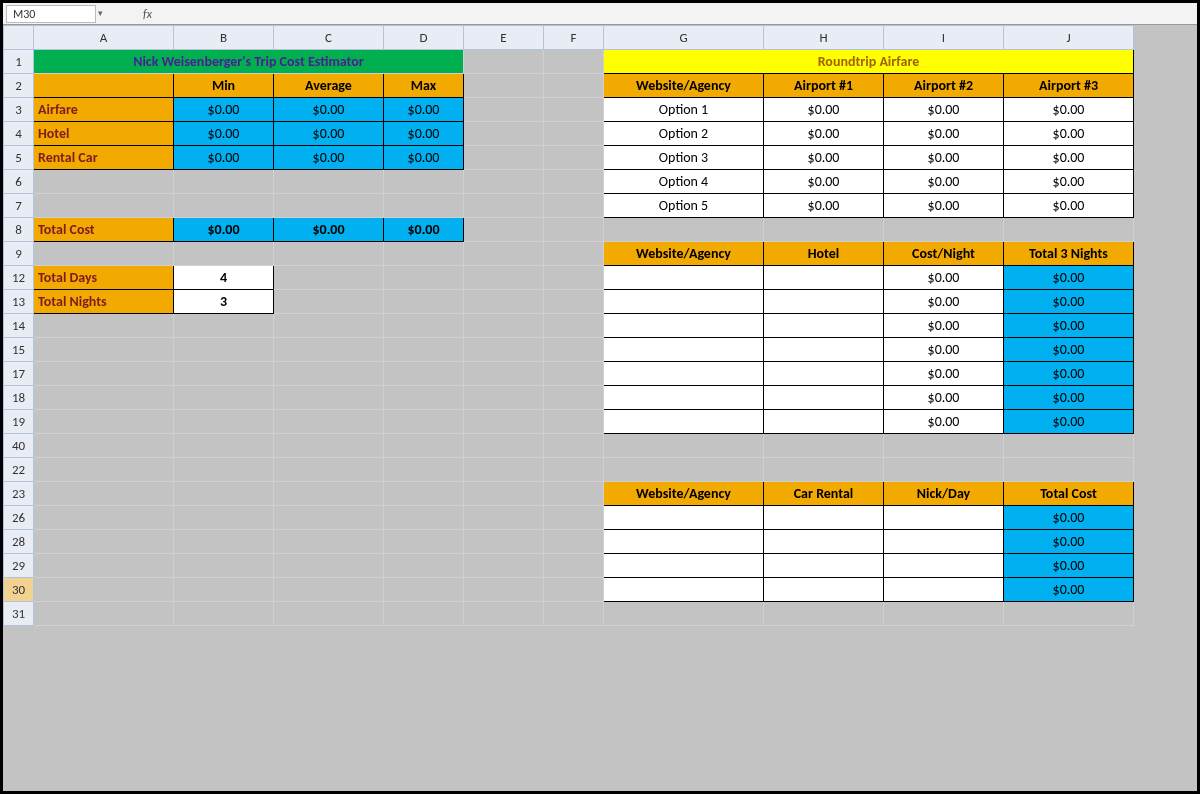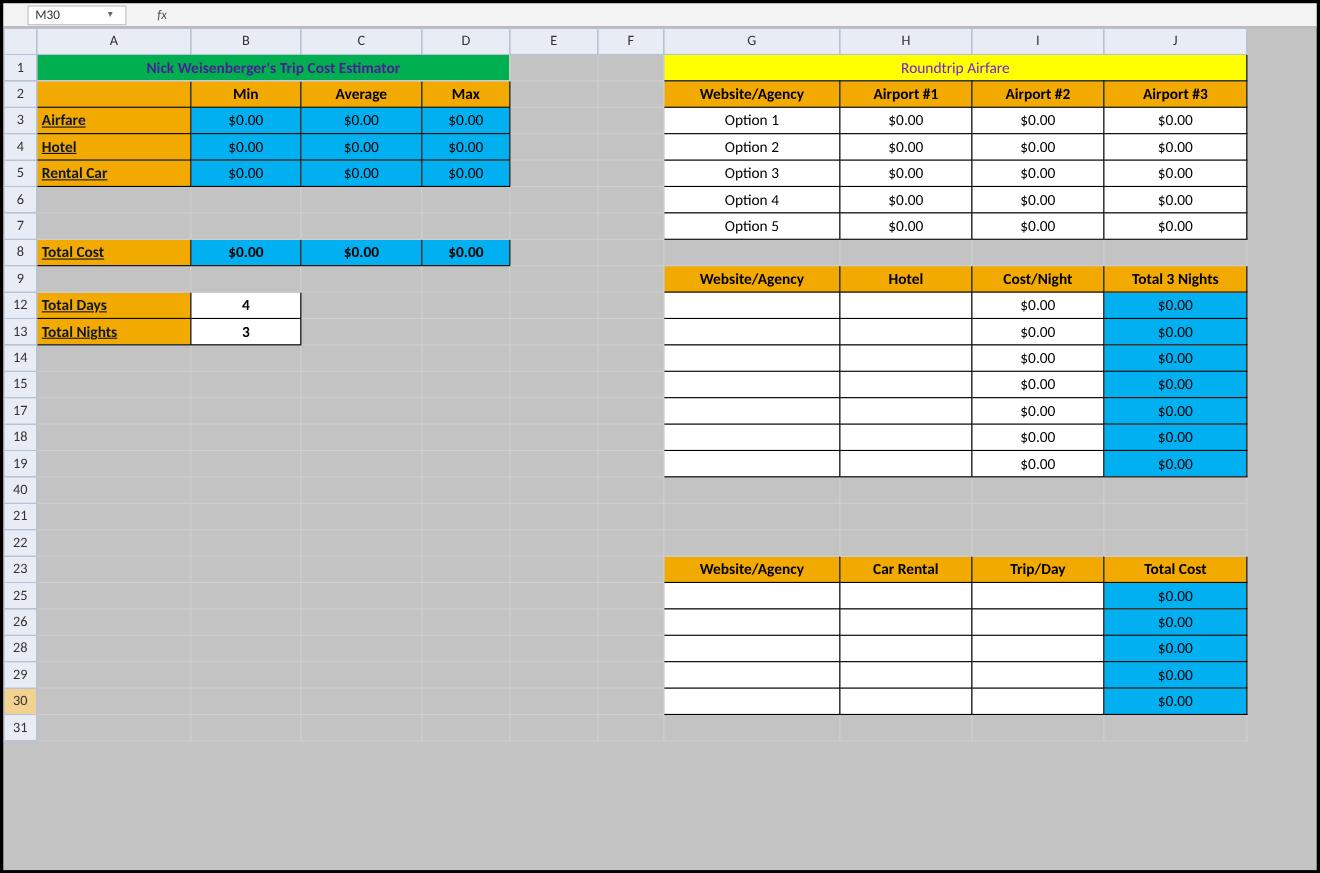--- a/index.html
+++ b/index.html
@@ -23,21 +23,21 @@
     border-bottom: 1px solid #999;
     display:flex;
     align-items:center;
     padding-left: 70px;
     gap: 30px;
     font-size: 12px;
     color:#555;
   }
   .name-box {
     position:absolute;
-    left: 22px;
+    left: 3px;
     top: 2px;
     width: 90px;
     background:#fff;
     border:1px solid #bbb;
     font-size:12px;
     padding:1px 6px;
     color:#333;
   }
   .name-caret {
     position:absolute;
@@ -87,22 +87,22 @@
   }
   th.corner {
     background:#e8edf5;
   }
   
   .cA{width:140px;} .cB{width:100px;} .cC{width:110px;} .cD{width:80px;}
   .cE{width:80px;} .cF{width:60px;} .cG{width:160px;} .cH{width:120px;}
   .cI{width:120px;} .cJ{width:130px;}
 
   .green { background:#00b050 !important; color:#4c1d95; font-weight:bold; text-align:center; }
-  .yellow { background:#ffff00 !important; color:#6d28d9; font-weight:normal; text-align:center; border:1px solid #000 !important;}
-  .orange { background:#f2a900 !important; color:#0f172a; font-weight:bold; border:1px solid #000 !important;text-decoration:underline;}
+  .yellow { background:#ffff00 !important; color:#a16207; font-weight:bold; text-align:center; border:1px solid #000 !important;}
+  .orange { background:#f2a900 !important; color:#7f1d1d; font-weight:bold; border:1px solid #000 !important;}
   .orange-c { background:#f2a900 !important; color:#000; font-weight:bold; text-align:center; border:1px solid #000 !important;}
   .cyan { background:#00b0f0 !important; color:#000; text-align:center; border:1px solid #000 !important;}
   .cyan-b { background:#00b0f0 !important; color:#000; font-weight:bold; text-align:center; border:1px solid #000 !important;}
   .white { background:#ffffff !important; text-align:center; border:1px solid #000 !important;}
   .white-l { background:#ffffff !important; text-align:left; padding-left:6px; border:1px solid #000 !important;}
 </style>
 </head>
 <body>
 
 <div class="app-frame">
@@ -361,33 +361,20 @@
             <td></td>
             <td></td>
             <td></td>
             <td></td>
             <td></td>
             <td></td>
             <td></td>
             <td></td>
           </tr>
       <tr>
-            <th class="rowhdr">21</th>
-            <td></td>
-            <td></td>
-            <td></td>
-            <td></td>
-            <td></td>
-            <td></td>
-            <td></td>
-            <td></td>
-            <td></td>
-            <td></td>
-          </tr>
-      <tr>
             <th class="rowhdr">22</th>
             <td></td>
             <td></td>
             <td></td>
             <td></td>
             <td></td>
             <td></td>
             <td></td>
             <td></td>
             <td></td>
@@ -397,37 +384,24 @@
       <tr>
             <th class="rowhdr">23</th>
         <td></td>
             <td></td>
             <td></td>
             <td></td>
             <td></td>
             <td></td>
         <td class="orange-c">Website/Agency</td>
         <td class="orange-c">Car Rental</td>
-        <td class="orange-c">Trip/Day</td>
+        <td class="orange-c">Nick/Day</td>
         <td class="orange-c">Total Cost</td>
           </tr>
 
-      <tr>
-            <th class="rowhdr">25</th>
-            <td></td>
-            <td></td>
-            <td></td>
-            <td></td>
-            <td></td>
-            <td></td>
-        <td class="white-l"></td>
-            <td class="white-l"></td>
-            <td class="white-l"></td>
-        <td class="cyan">$0.00</td>
-          </tr>
       <tr>
             <th class="rowhdr">26</th>
             <td></td>
             <td></td>
             <td></td>
             <td></td>
             <td></td>
             <td></td>
         <td class="white-l"></td>
             <td class="white-l"></td>

